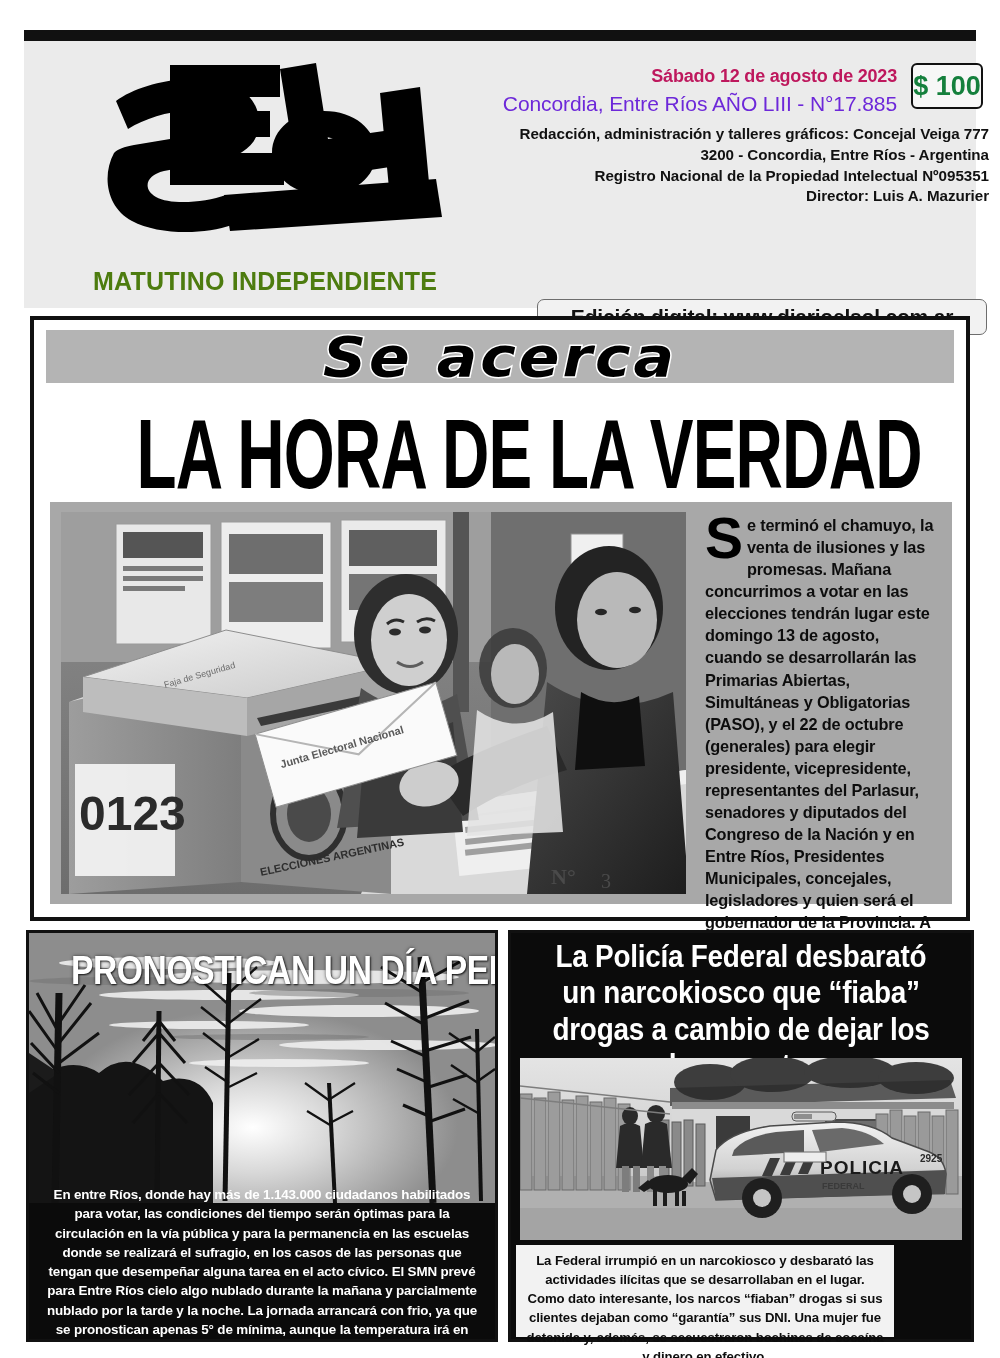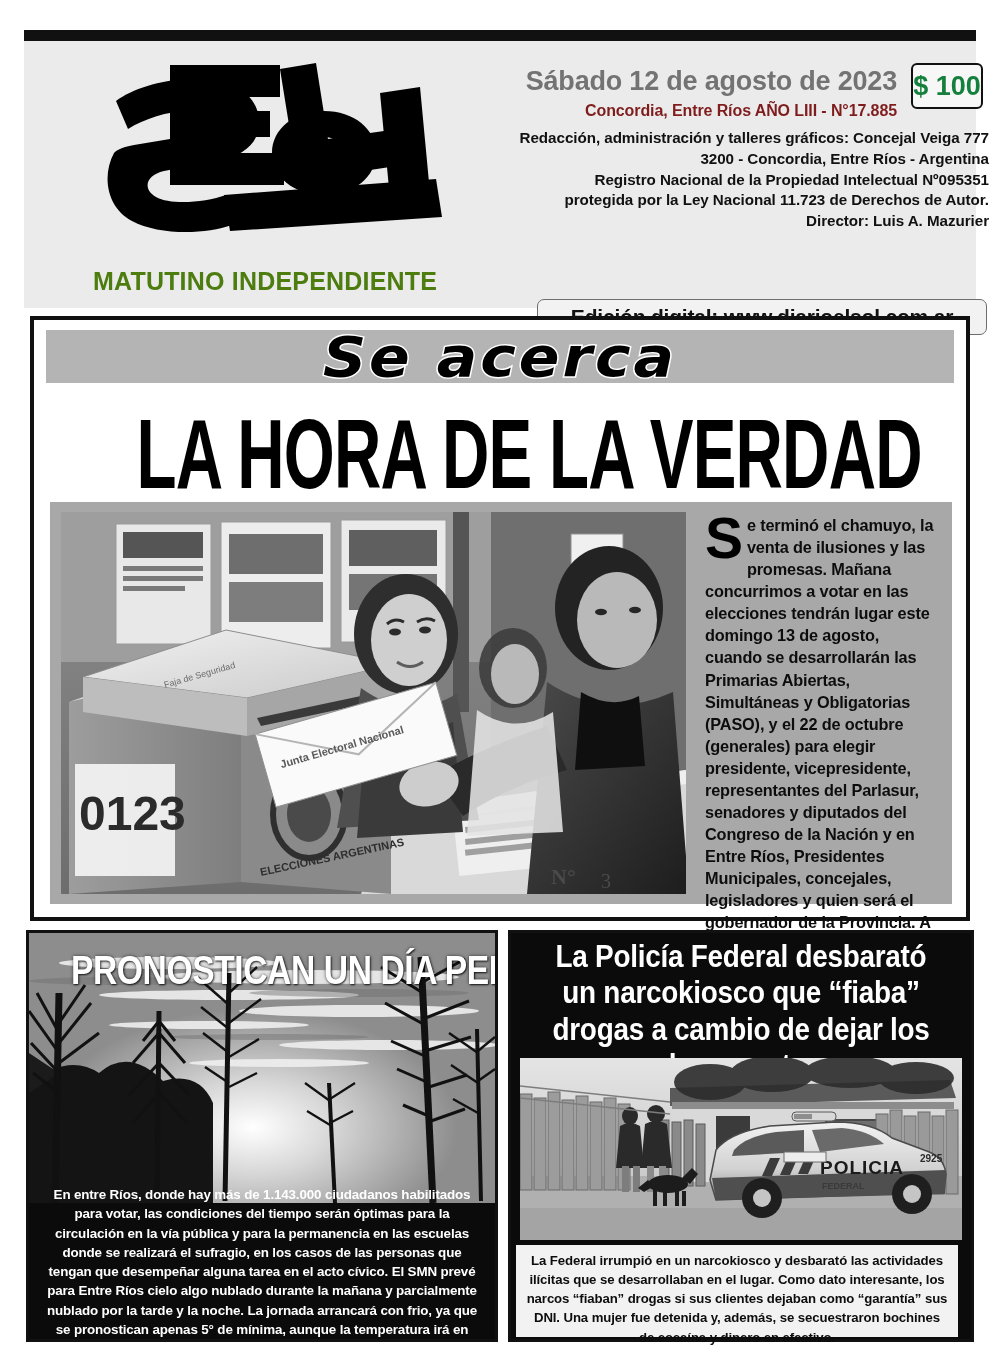--- a/index.html
+++ b/index.html
@@ -47,31 +47,31 @@
     white-space: nowrap;
     transform: scaleX(1.0);
   }
   .mast-right {
     position: absolute;
     left: 470px; top: 26px;
     width: 495px;
     text-align: right;
   }
   .dateline {
-    font-size: 27px;
-    font-weight: bold;
-    color: #737373;
+    font-size: 18px;
+    font-weight: bold;
+    color: #be185d;
     line-height: 1.1;
     padding-right: 92px;
     letter-spacing: -0.2px;
   }
   .placeline {
-    font-size: 16px;
-    font-weight: bold;
-    color: #7f1d1d;
+    font-size: 21px;
+    font-weight: normal;
+    color: #6d28d9;
     line-height: 1.2;
     margin-top: 4px;
     padding-right: 92px;
     letter-spacing: -0.1px;
   }
   .price-box {
     position: absolute;
     right: 6px; top: -4px;
     width: 72px; height: 46px;
     border: 2px solid #111;
@@ -263,21 +263,21 @@
   .police-photo {
     position: absolute;
     left: 9px; top: 125px;
     width: 442px; height: 182px;
     overflow: hidden;
     background: #d946ef;
   }
   .police-caption {
     position: absolute;
     left: 5px; top: 312px;
-    width: 442px; height: 92px;
+    width: 378px; height: 92px;
     background: #f2f2f2;
     color: #0d0d0d;
     font-size: 13.2px;
     font-weight: bold;
     line-height: 1.45;
     text-align: center;
     padding: 6px 10px 0 10px;
     box-sizing: border-box;
     letter-spacing: -0.1px;
   }
@@ -312,21 +312,20 @@
     </div>
 
     <div class="mast-right">
       <div class="price-box">$ 100</div>
       <div class="dateline">Sábado 12 de agosto de 2023</div>
       <div class="placeline">Concordia, Entre Ríos AÑO LIII - N°17.885</div>
       <div class="imprint">
         <div>Redacción, administración y talleres gráficos: Concejal Veiga 777</div>
         <div>3200 - Concordia, Entre Ríos - Argentina</div>
         <div>Registro Nacional de la Propiedad Intelectual Nº095351</div>
-        <div>protegida por la Ley Nacional 11.723 de Derechos de Autor.</div>
         <div>Director: Luis A. Mazurier</div>
       </div>
     </div>
 
     <div class="digital-box">
       <span>Edición digital: www.diarioelsol.com.ar</span>
     </div>
   </div>
 
   <div class="lead-box">

